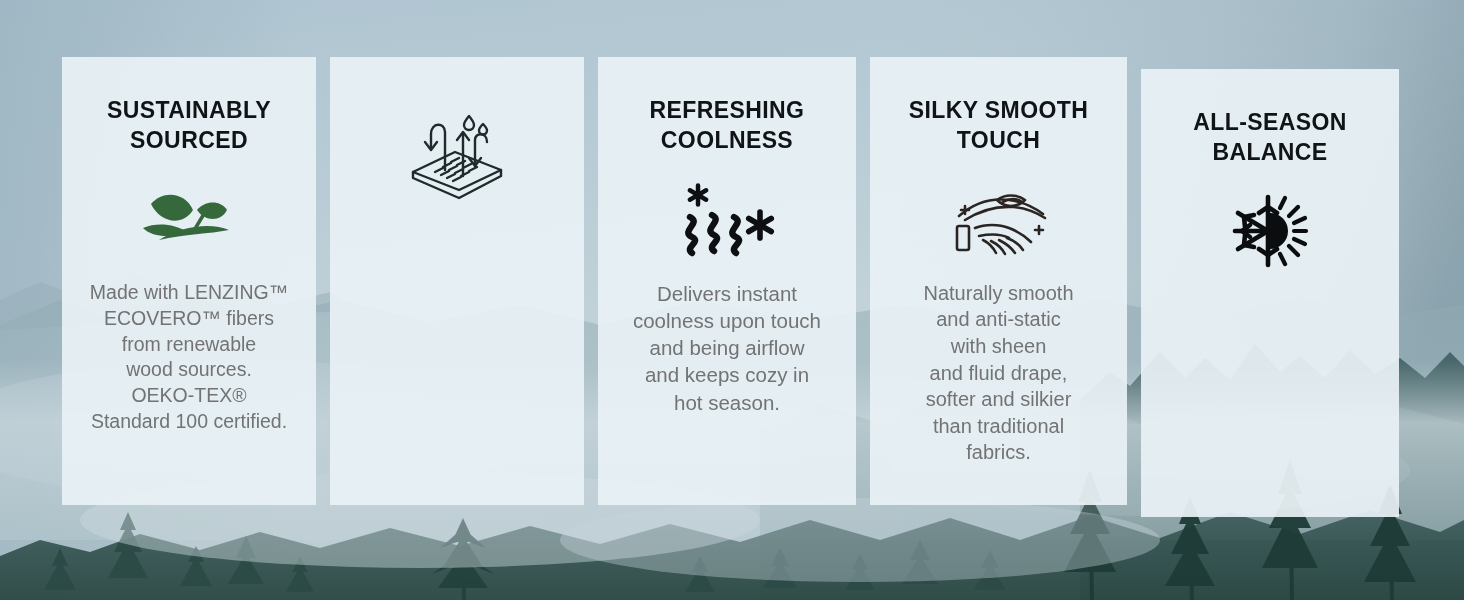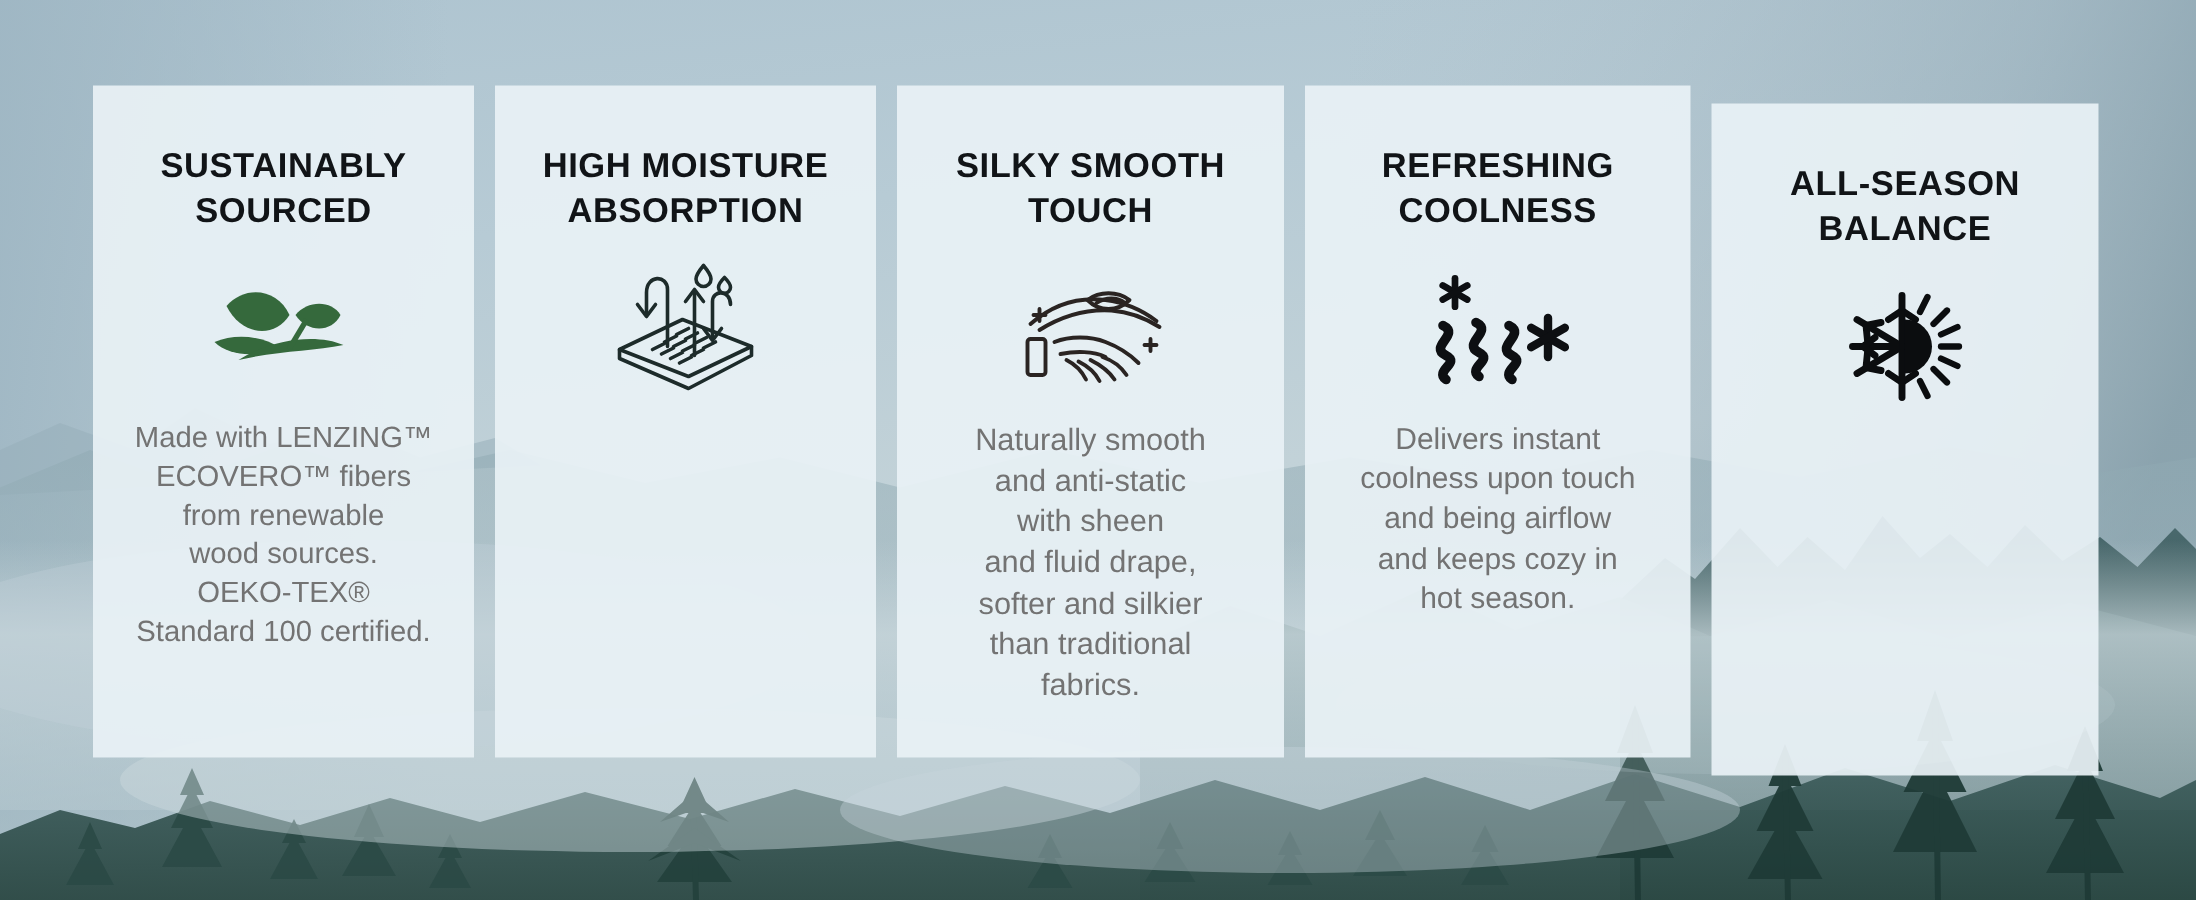--- a/index.html
+++ b/index.html
@@ -195,22 +195,20 @@
     </div>
     <div class="card-desc">Made with LENZING™
 ECOVERO™ fibers
 from renewable
 wood sources.
 OEKO-TEX®
 Standard 100 certified.</div>
   </div>
 
   <div class="card">
-    <div class="card-title">HIGH MOISTURE
-ABSORPTION</div>
     <div class="card-icon">
       <svg width="104" height="96" viewBox="0 0 104 96">
         <g fill="none" stroke="#1d2b2a" stroke-width="2.4" stroke-linecap="round" stroke-linejoin="round">
           <path d="M8 62 L50 42 L96 60 L54 80 Z"></path>
           <path d="M8 62 L8 68 L54 88 L96 66 L96 60"></path>
           <path d="M30 62 L38 58 M36 65 L44 61 M42 68 L50 64 M48 71 L56 67
                    M38 57 L46 53 M44 60 L52 56 M50 63 L58 59 M56 66 L64 62
                    M46 52 L54 48 M52 55 L60 51 M58 58 L66 54 M64 61 L72 57"></path>
           <path d="M58 66 C58 50 58 34 58 24"></path>
           <path d="M52 30 L58 22 L64 30"></path>
@@ -219,20 +217,53 @@
           <path d="M70 54 C70 44 70 36 70 30 C70 22 82 22 82 32"></path>
           <path d="M64 48 L70 56 L76 48"></path>
           <path d="M64 6 C64 6 59 12 59 15 A5 5 0 0 0 69 15 C69 12 64 6 64 6 Z"></path>
           <path d="M78 14 C78 14 74 18 74 20.5 A4 4 0 0 0 82 20.5 C82 18 78 14 78 14 Z"></path>
         </g>
       </svg>
     </div>
   </div>
 
   <div class="card">
+    <div class="card-title">REFRESHING
+COOLNESS</div>
+    <div class="card-icon">
+      <svg width="106" height="80" viewBox="0 0 106 80">
+        <g stroke="#0d0f12" stroke-width="5.2" stroke-linecap="round" fill="none">
+
+          <g transform="translate(24,16) scale(0.86)">
+            <line x1="0" y1="-11" x2="0" y2="11"></line>
+            <line x1="-9.5" y1="-5.5" x2="9.5" y2="5.5"></line>
+            <line x1="-9.5" y1="5.5" x2="9.5" y2="-5.5"></line>
+          </g>
+
+          <g transform="translate(86,46) scale(1.08)">
+            <line x1="0" y1="-12" x2="0" y2="12"></line>
+            <line x1="-10.4" y1="-6" x2="10.4" y2="6"></line>
+            <line x1="-10.4" y1="6" x2="10.4" y2="-6"></line>
+          </g>
+        </g>
+        <g stroke="#0d0f12" stroke-width="6.4" stroke-linecap="round" fill="none">
+          <path d="M16 38 C28 44 6 52 18 58 C28 63 10 68 18 74"></path>
+          <path d="M38 36 C50 42 28 50 40 56 C50 61 32 66 40 72"></path>
+          <path d="M60 38 C72 44 50 52 62 58 C72 63 54 68 62 74"></path>
+        </g>
+      </svg>
+    </div>
+    <div class="card-desc">Delivers instant
+coolness upon touch
+and being airflow
+and keeps cozy in
+hot season.</div>
+  </div>
+
+  <div class="card">
     <div class="card-title">SILKY SMOOTH
 TOUCH</div>
     <div class="card-icon">
       <svg width="108" height="78" viewBox="0 0 108 78">
         <g fill="none" stroke="#2a2422" stroke-width="2.6" stroke-linecap="round" stroke-linejoin="round">
 
           <path d="M14 36 C30 22 48 18 64 20 C80 22 90 28 98 34"></path>
           <path d="M20 40 C36 30 52 26 68 27 C82 28 92 33 100 38"></path>
           <path d="M52 20 C60 14 72 14 80 20 C72 28 60 28 52 20 Z"></path>
           <path d="M58 22 C64 18 72 18 77 22"></path>
@@ -250,53 +281,20 @@
         </g>
       </svg>
     </div>
     <div class="card-desc">Naturally smooth
 and anti-static
 with sheen
 and fluid drape,
 softer and silkier
 than traditional
 fabrics.</div>
-  </div>
-
-  <div class="card">
-    <div class="card-title">REFRESHING
-COOLNESS</div>
-    <div class="card-icon">
-      <svg width="106" height="80" viewBox="0 0 106 80">
-        <g stroke="#0d0f12" stroke-width="5.2" stroke-linecap="round" fill="none">
-
-          <g transform="translate(24,16) scale(0.86)">
-            <line x1="0" y1="-11" x2="0" y2="11"></line>
-            <line x1="-9.5" y1="-5.5" x2="9.5" y2="5.5"></line>
-            <line x1="-9.5" y1="5.5" x2="9.5" y2="-5.5"></line>
-          </g>
-
-          <g transform="translate(86,46) scale(1.08)">
-            <line x1="0" y1="-12" x2="0" y2="12"></line>
-            <line x1="-10.4" y1="-6" x2="10.4" y2="6"></line>
-            <line x1="-10.4" y1="6" x2="10.4" y2="-6"></line>
-          </g>
-        </g>
-        <g stroke="#0d0f12" stroke-width="6.4" stroke-linecap="round" fill="none">
-          <path d="M16 38 C28 44 6 52 18 58 C28 63 10 68 18 74"></path>
-          <path d="M38 36 C50 42 28 50 40 56 C50 61 32 66 40 72"></path>
-          <path d="M60 38 C72 44 50 52 62 58 C72 63 54 68 62 74"></path>
-        </g>
-      </svg>
-    </div>
-    <div class="card-desc">Delivers instant
-coolness upon touch
-and being airflow
-and keeps cozy in
-hot season.</div>
   </div>
 
   <div class="card">
     <div class="card-title">ALL-SEASON
 BALANCE</div>
     <div class="card-icon">
       <svg width="84" height="80" viewBox="0 0 84 80">
 
         <g stroke="#0b0d0f" stroke-width="4.6" stroke-linecap="round" fill="none">
           <line x1="40" y1="6" x2="40" y2="74"></line>

